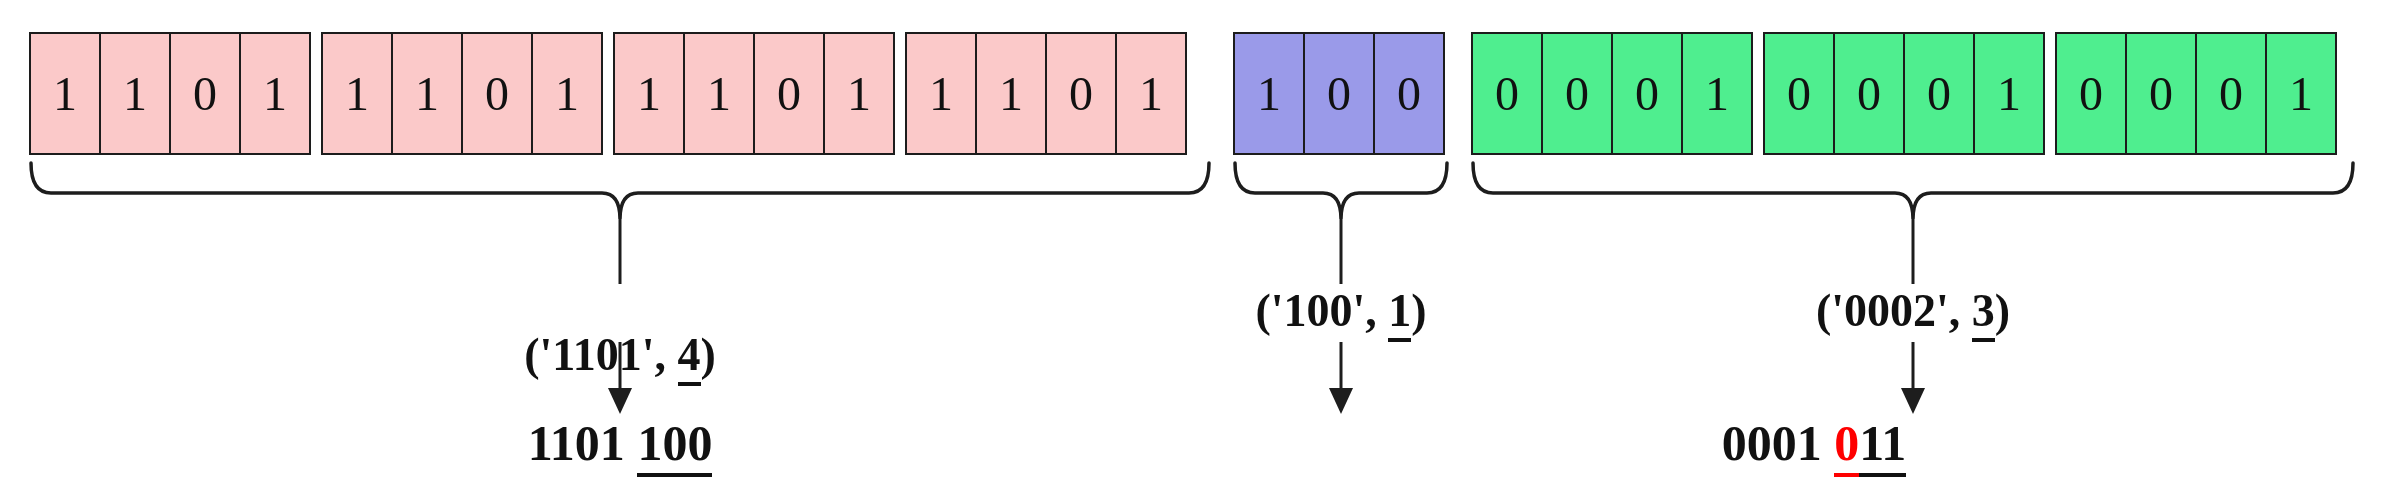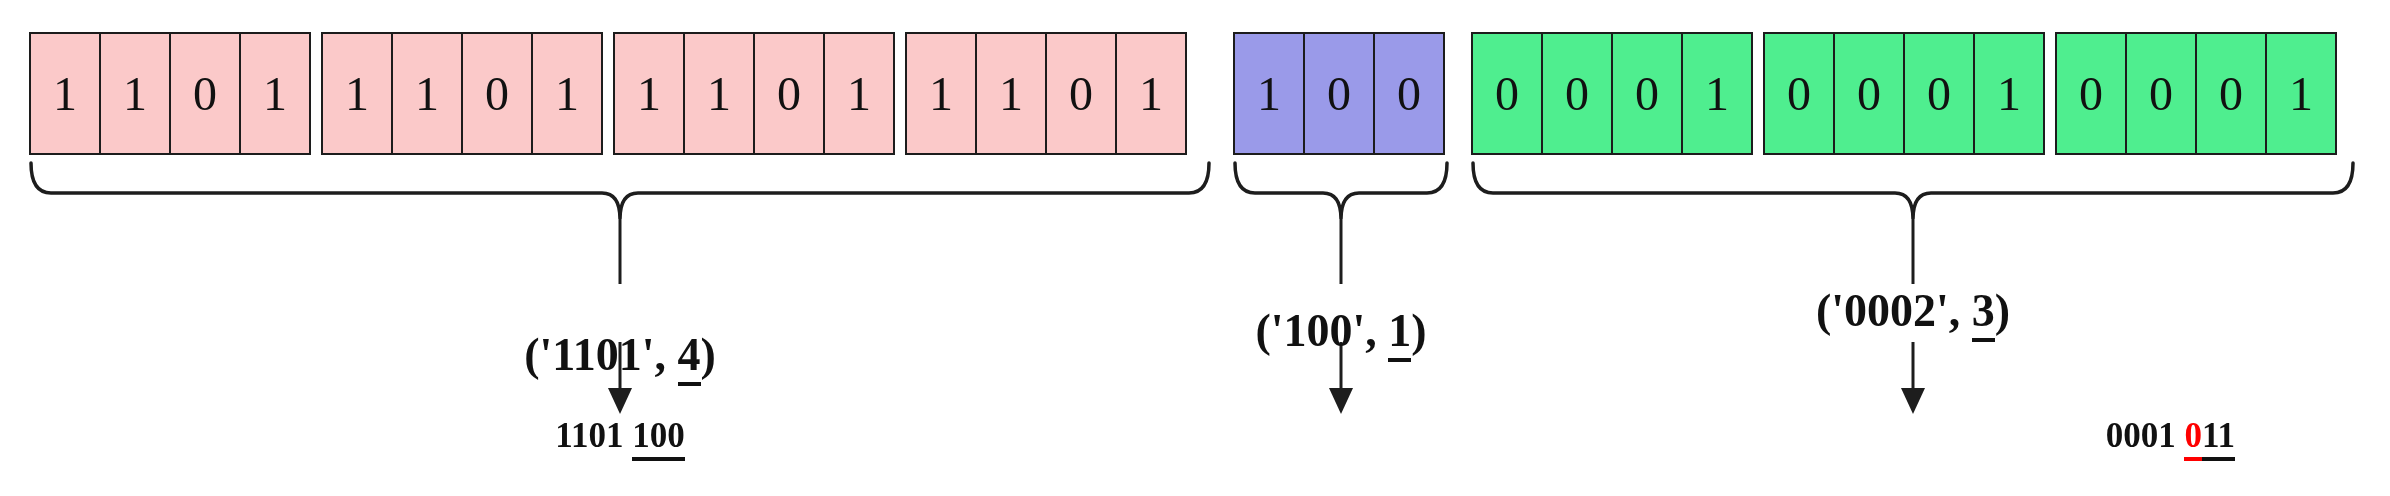--- a/index.html
+++ b/index.html
@@ -25,21 +25,21 @@
   .cell.purple{background:var(--purple,#9a9ae9);}
   .cell.green{background:var(--green,#4fee8f);}
   .overlay{position:absolute;left:0;top:0;width:2390px;height:496px;pointer-events:none;}
   .tuple-label{
     position:absolute;top:288px;width:500px;
     text-align:center;font-size:46px;font-weight:700;line-height:1;
     white-space:pre;
   }
   .result{
     position:absolute;top:418px;width:500px;
-    text-align:center;font-size:35px;font-weight:700;line-height:1;
+    text-align:center;font-size:50px;font-weight:700;line-height:1;
     white-space:pre;
   }
   .u{border-bottom:4px solid currentColor;padding-bottom:2px;}
   .red{color:var(--red,#fe0000);}
 </style>
 </head>
 <body>
 
 <div class="canvas">
 
@@ -115,22 +115,22 @@
     </g>
     <g fill="#1d1d1d" stroke="none">
       <polygon points="608,388 632,388 620,414"></polygon>
       <polygon points="1329,388 1353,388 1341,414"></polygon>
       <polygon points="1901,388 1925,388 1913,414"></polygon>
     </g>
   </svg>
 
   <div class="tuple-label" style="left:370px;margin-top:44px;"><span>('1101', </span><span class="u">4</span><span>)</span></div>
 
-  <div class="tuple-label" style="left:1091px;margin-top:20px;"><span>('100', </span><span class="u">1</span><span>)</span></div>
+  <div class="tuple-label" style="left:1091px;"><span>('100', </span><span class="u">1</span><span>)</span></div>
 
   <div class="tuple-label" style="left:1663px;"><span>('0002', </span><span class="u">3</span><span>)</span></div>
 
   <div class="result" style="left:370px;"><span>1101 </span><span class="u">100</span></div>
 
 
-  <div class="result" style="left:1735px;text-align:right;"><span>0001 </span><span class="red u">0</span><span class="u">11</span></div>
+  <div class="result" style="left:1564px;"><span>0001 </span><span class="red u">0</span><span class="u">11</span></div>
 
 </div>
 
 </body></html>

